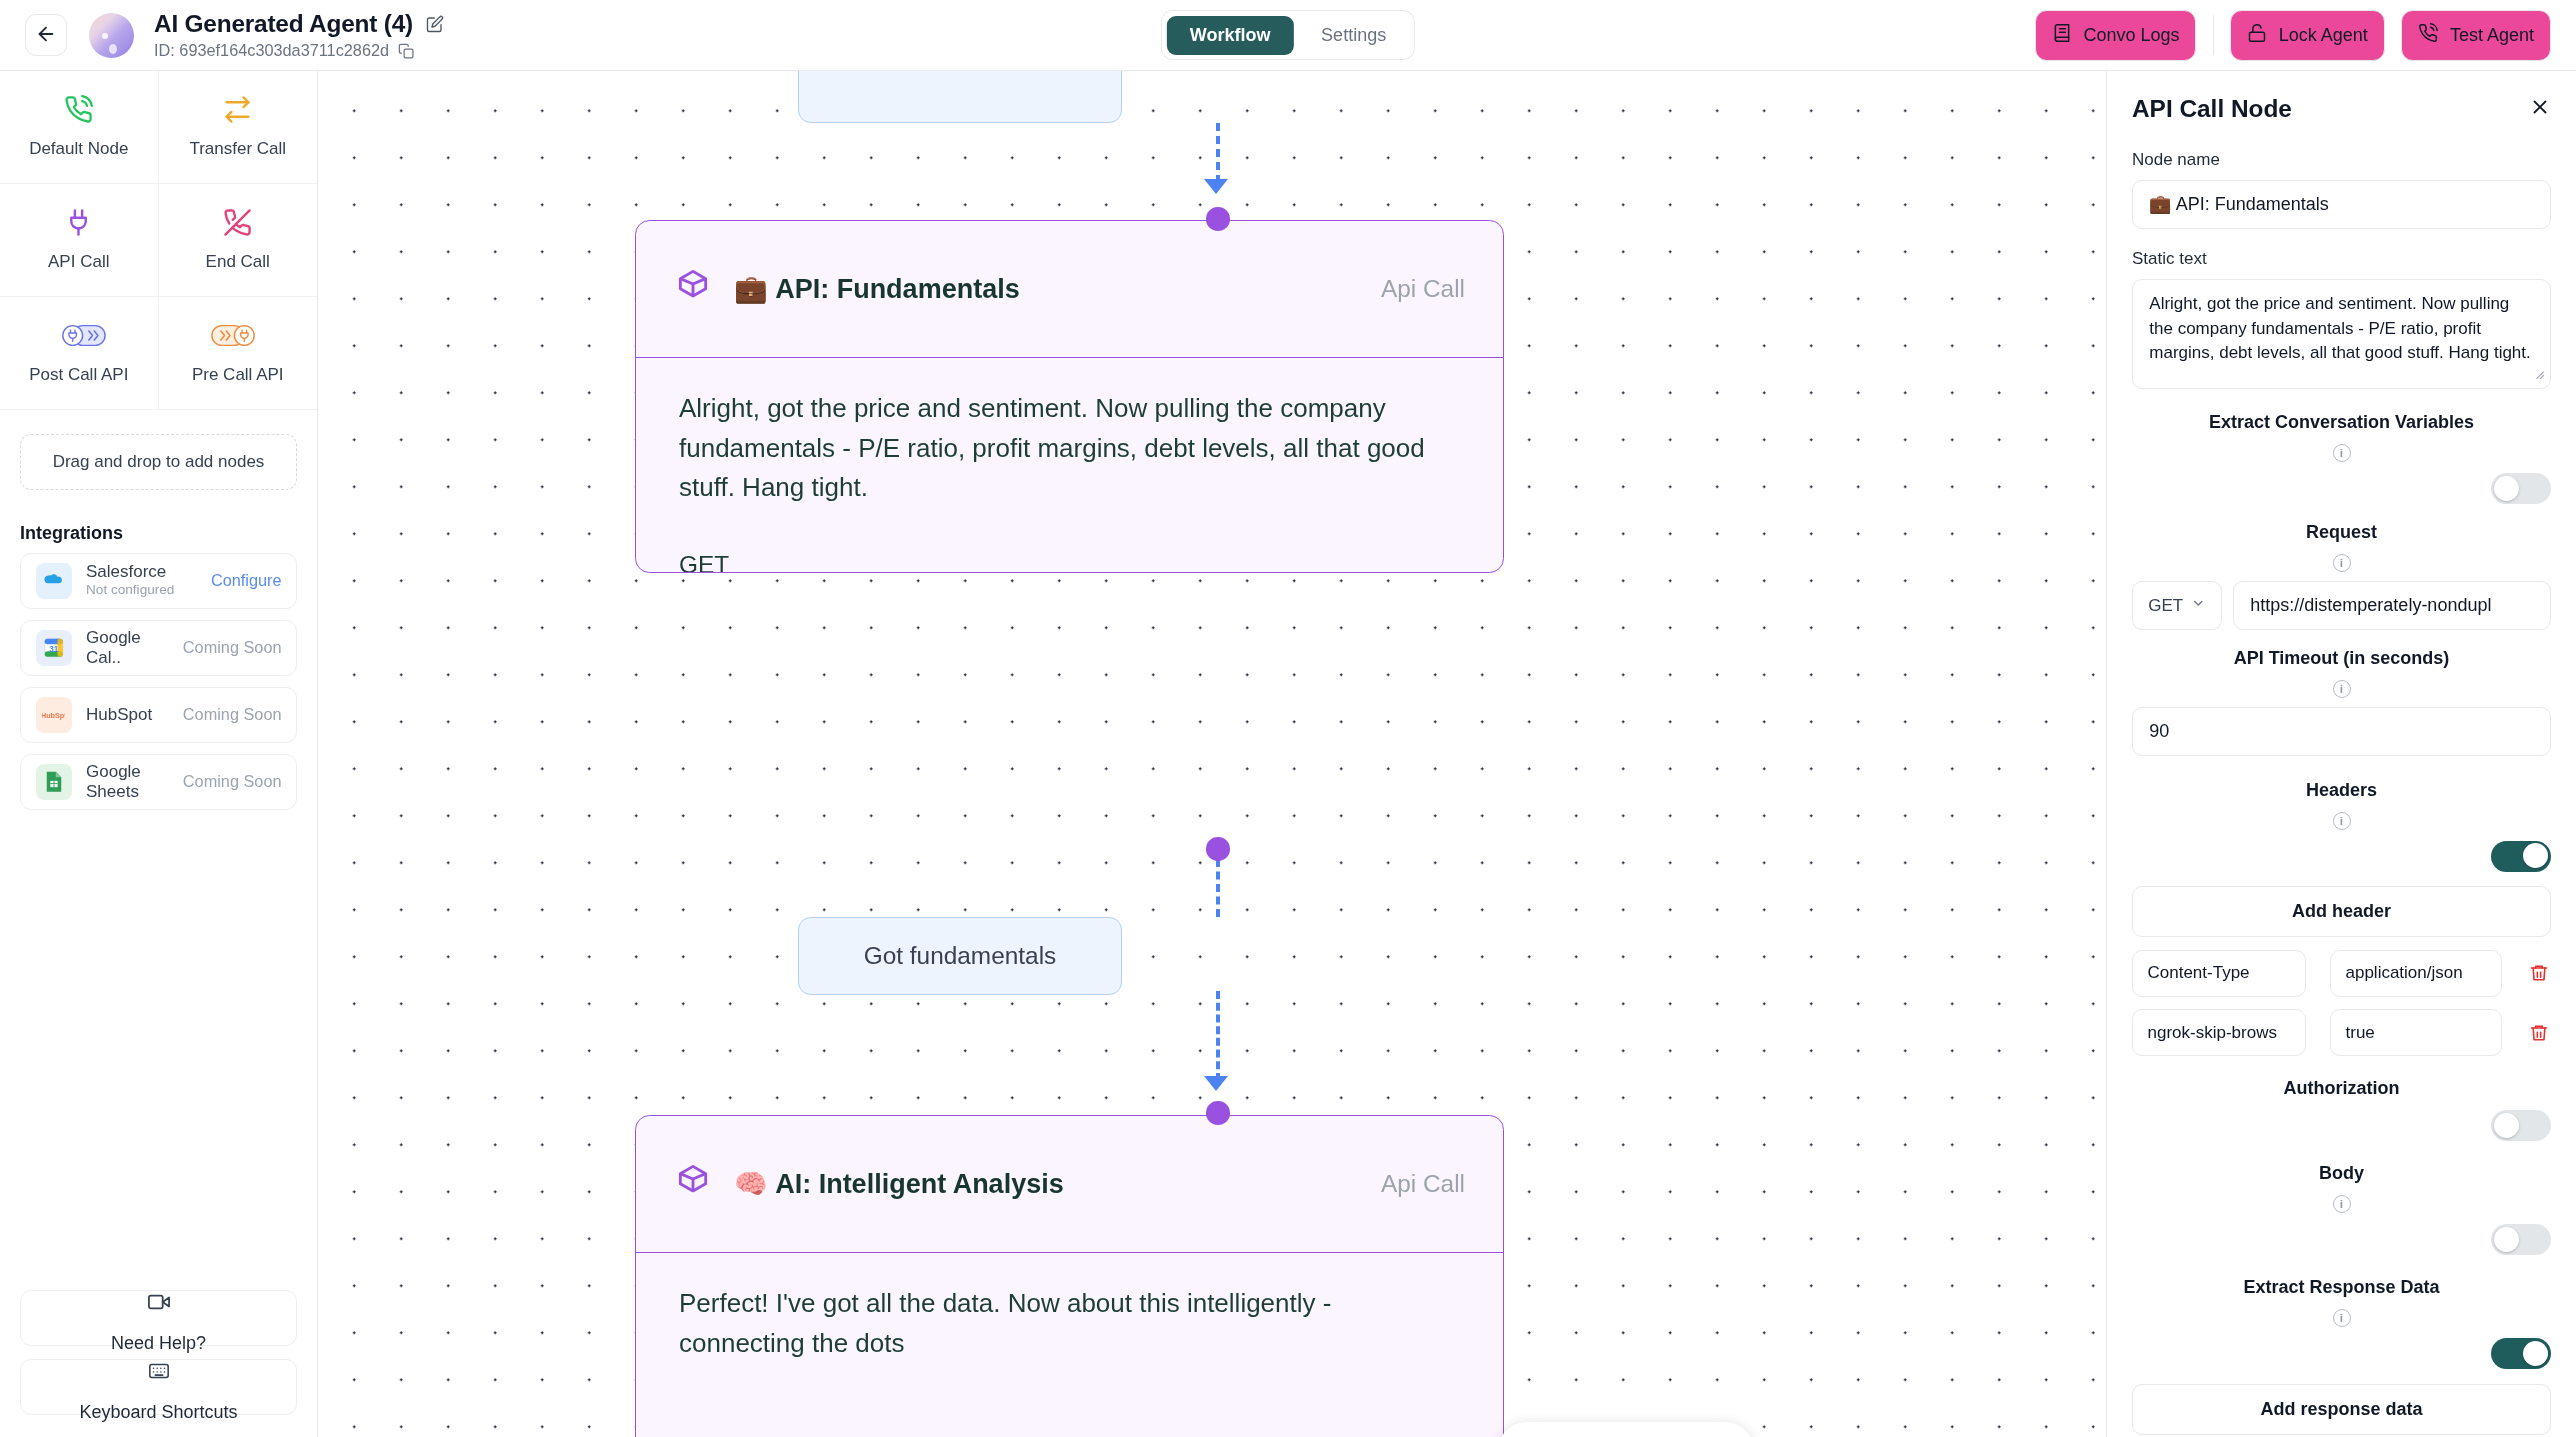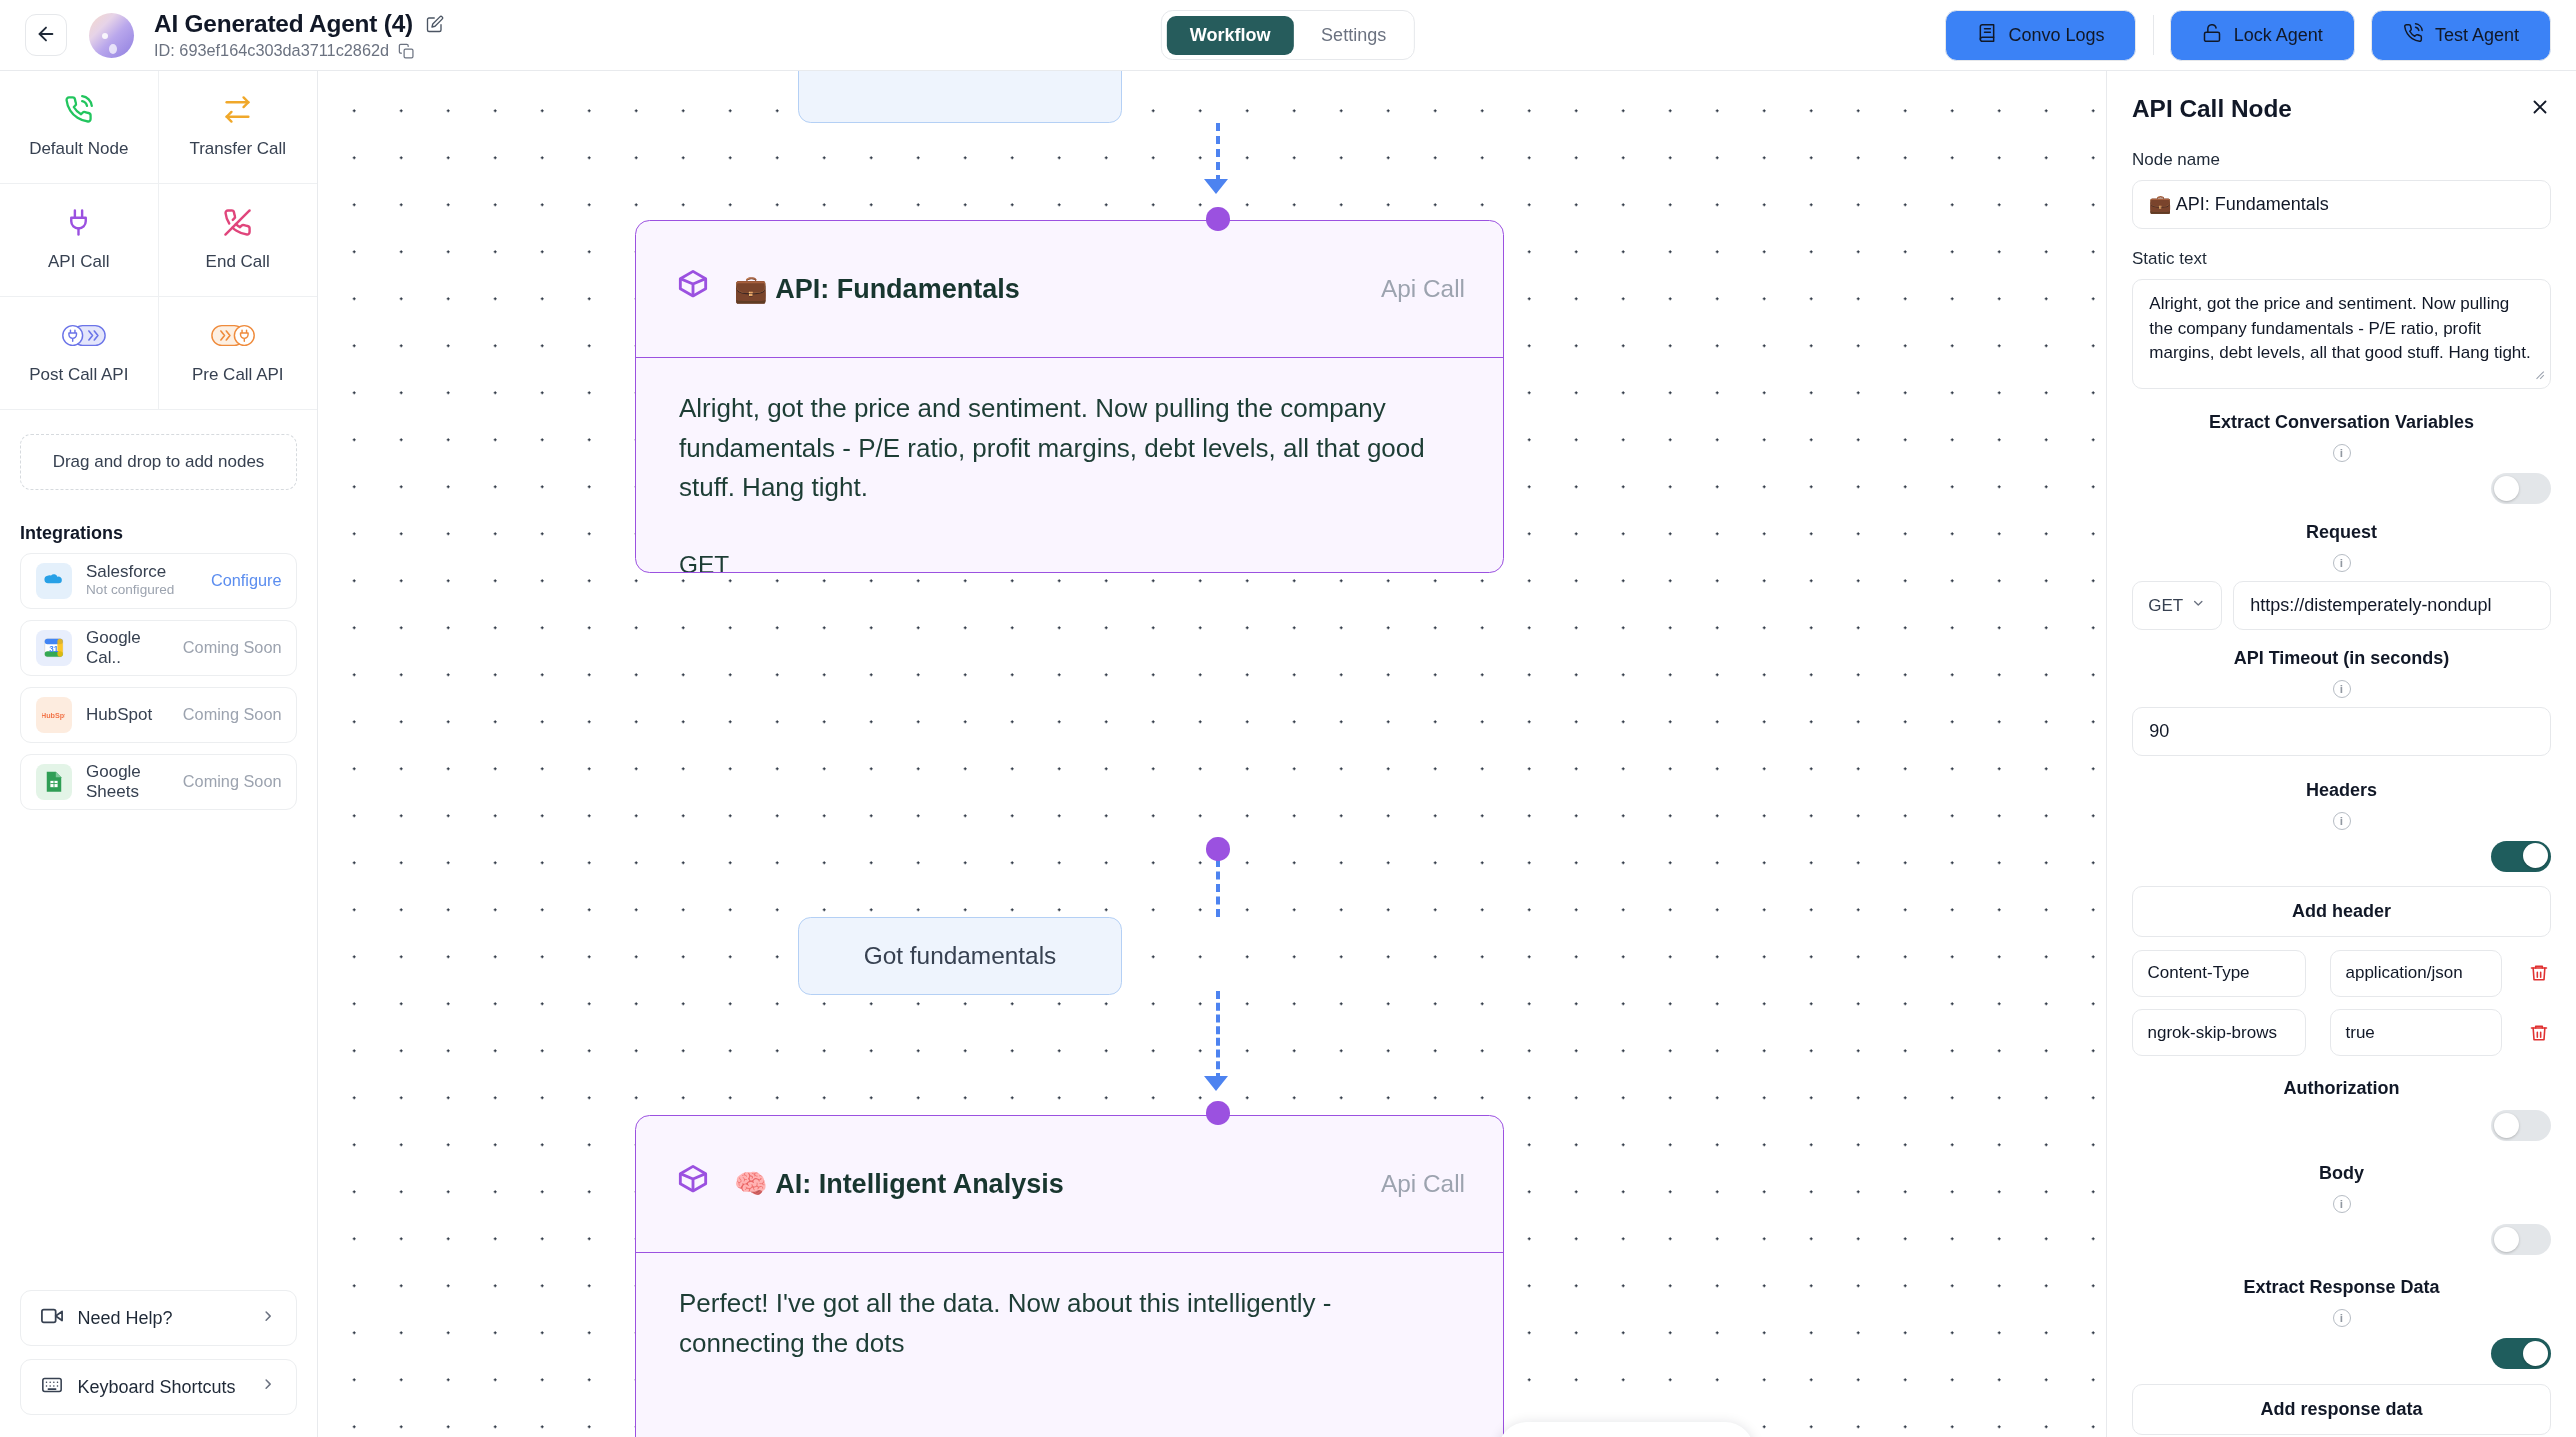--- a/index.html
+++ b/index.html
@@ -49,22 +49,22 @@
     padding: 4.5px; display: flex; gap: 3.6px;
   }
   .seg {
     padding: 9px 23.5px; border-radius: 9px; font-size: 18px; cursor: pointer;
     color: #6b7280; font-weight: 400; white-space: nowrap;
   }
   .seg.active { background: #265c5c; color: #fff; font-weight: 700; }
 
   .topbar-right { margin-left: auto; display: flex; align-items: center; gap: 16.3px; }
   .tb-btn {
-    height: 51px; border: 0.9px solid #e6e8eb; border-radius: 11.8px; background: #3b82f6;
-    display: flex; align-items: center; gap: 11.8px; padding: 0 31px; cursor: pointer;
+    height: 51px; border: 0.9px solid #e6e8eb; border-radius: 11.8px; background: #ec4899;
+    display: flex; align-items: center; gap: 11.8px; padding: 0 16px; cursor: pointer;
     font-size: 18px; color: #111827; white-space: nowrap;
   }
   .tb-sep { width: 0.9px; height: 40px; background: #e6e8eb; }
 
   
   .body { flex: 1 1 auto; display: flex; min-height: 0; position: relative; }
 
   
   .sidebar {
     width: 318px; flex: 0 0 318px; background: #fff; border-right: 0.9px solid #e8eaed;
@@ -94,21 +94,21 @@
   .integ-names { display: flex; flex-direction: column; justify-content: center; }
   .integ-name { font-size: 17px; color: #374151; line-height: 1.15; }
   .integ-sub { font-size: 13.6px; color: #9ca3af; line-height: 1.3; }
   .integ-right { margin-left: auto; font-size: 16.3px; color: #9ca3af; white-space: nowrap; }
   .integ-right.link { color: #5b8def; }
 
   .sidebar-bottom { margin-top: auto; padding: 0 20px 22px; display: flex; flex-direction: column; gap: 12.7px; }
   .sb-btn {
     height: 56px; border: 0.9px solid #eceef0; border-radius: 11px; background: #fff;
     display: flex; align-items: center; padding: 0 20px; gap: 14.5px; cursor: pointer;
-    font-size: 18px; color: #1f2937;
+    font-size: 18px; color: #1f2937; flex-direction: column;
   }
   .sb-btn .chev { margin-left: auto; color: #6b7280; }
 
   
   .canvas {
     flex: 1 1 auto; position: relative; overflow: hidden; background: #ffffff;
     background-image: radial-gradient(circle, #1f2937 1.2px, transparent 1.3px);
     background-size: 47px 47px; background-position: 12.7px 16.3px;
   }
   .canvas-inner { position: absolute; inset: 0; }

